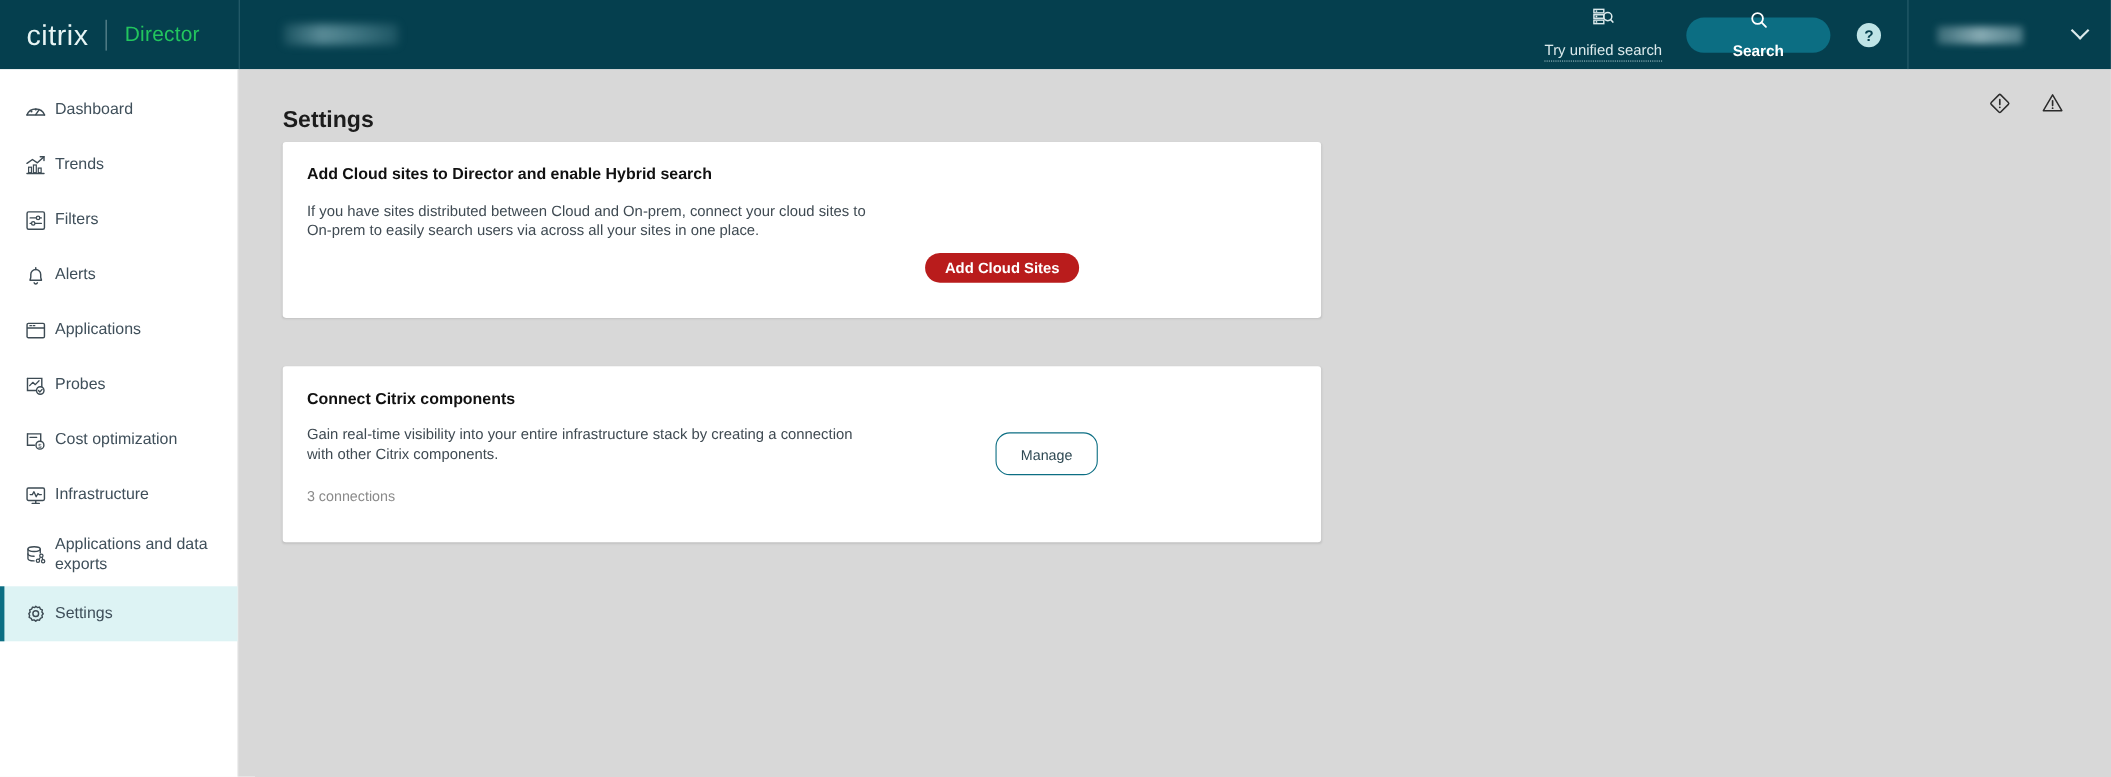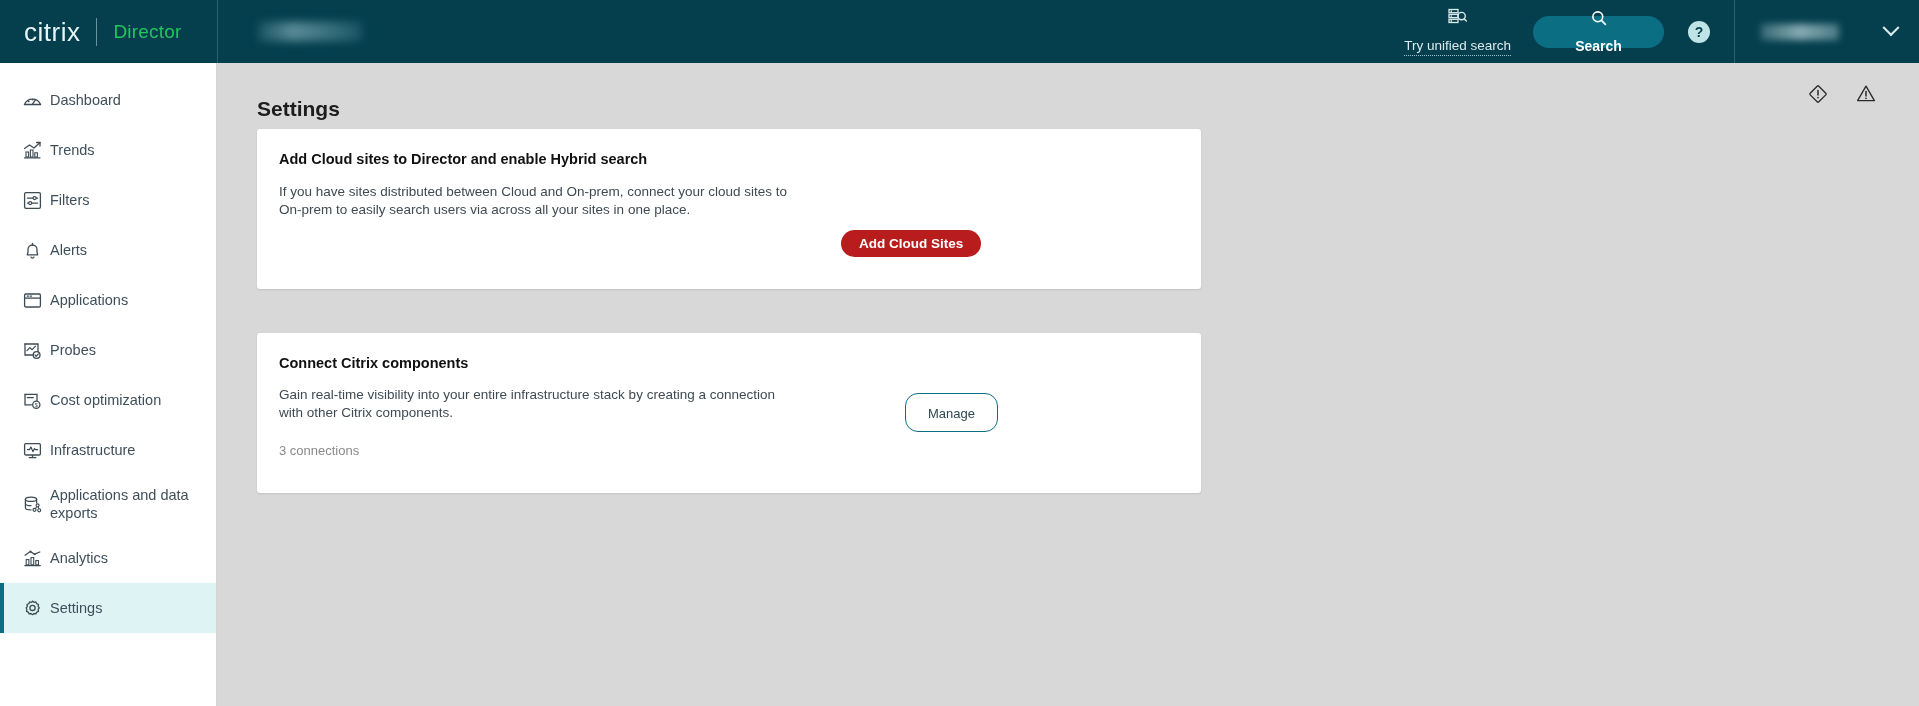--- a/index.html
+++ b/index.html
@@ -371,34 +371,20 @@
         <circle cx="15.6" cy="11.3" r="1.5" stroke="#3d4b54" stroke-width="1.15"></circle>
         <circle cx="12.5" cy="15.8" r="1.5" stroke="#3d4b54" stroke-width="1.15"></circle>
         <circle cx="17.2" cy="16.3" r="1.5" stroke="#3d4b54" stroke-width="1.15"></circle>
         <line x1="14.8" y1="12.7" x2="13.3" y2="14.5" stroke="#3d4b54" stroke-width="1.05"></line>
         <line x1="16.3" y1="12.6" x2="16.9" y2="14.9" stroke="#3d4b54" stroke-width="1.05"></line>
       </svg>
     </span>
     <span class="nav-label">Applications and data exports</span>
   </div>
 
-  <div class="nav-item">
-    <span class="nav-icon">
-      <svg width="21" height="21" viewBox="0 0 21 21" fill="none">
-        <path d="M3 7.2 8.4 3.6l4.2 2.6 5.2-2.2" stroke="#3d4b54" stroke-width="1.25" stroke-linecap="round" stroke-linejoin="round"></path>
-        <circle cx="8.4" cy="3.6" r="1.05" fill="#3d4b54"></circle>
-        <circle cx="12.6" cy="6.2" r="1.05" fill="#3d4b54"></circle>
-        <line x1="2.8" y1="17.6" x2="18.2" y2="17.6" stroke="#3d4b54" stroke-width="1.3" stroke-linecap="round"></line>
-        <rect x="4.2" y="11.6" width="2.7" height="5.2" stroke="#3d4b54" stroke-width="1.1"></rect>
-        <rect x="9" y="9.6" width="2.7" height="7.2" stroke="#3d4b54" stroke-width="1.1"></rect>
-        <rect x="13.8" y="12.6" width="2.7" height="4.2" stroke="#3d4b54" stroke-width="1.1"></rect>
-      </svg>
-    </span>
-    <span class="nav-label">Analytics</span>
-  </div>
 
   <div class="nav-item active">
     <span class="nav-icon">
       <svg width="21" height="21" viewBox="0 0 21 21" fill="none">
         <path d="M10.5 3.1 12 4.3l1.9-.4.8 1.8 1.8.8-.4 1.9 1.2 1.5-1.2 1.5.4 1.9-1.8.8-.8 1.8-1.9-.4-1.5 1.2-1.5-1.2-1.9.4-.8-1.8-1.8-.8.4-1.9L4.2 9.9l1.2-1.5-.4-1.9 1.8-.8.8-1.8 1.9.4 1-.8Z" stroke="#3d4b54" stroke-width="1.3" stroke-linejoin="round"></path>
         <circle cx="10.5" cy="9.9" r="2.6" stroke="#3d4b54" stroke-width="1.3"></circle>
       </svg>
     </span>
     <span class="nav-label">Settings</span>
   </div>

